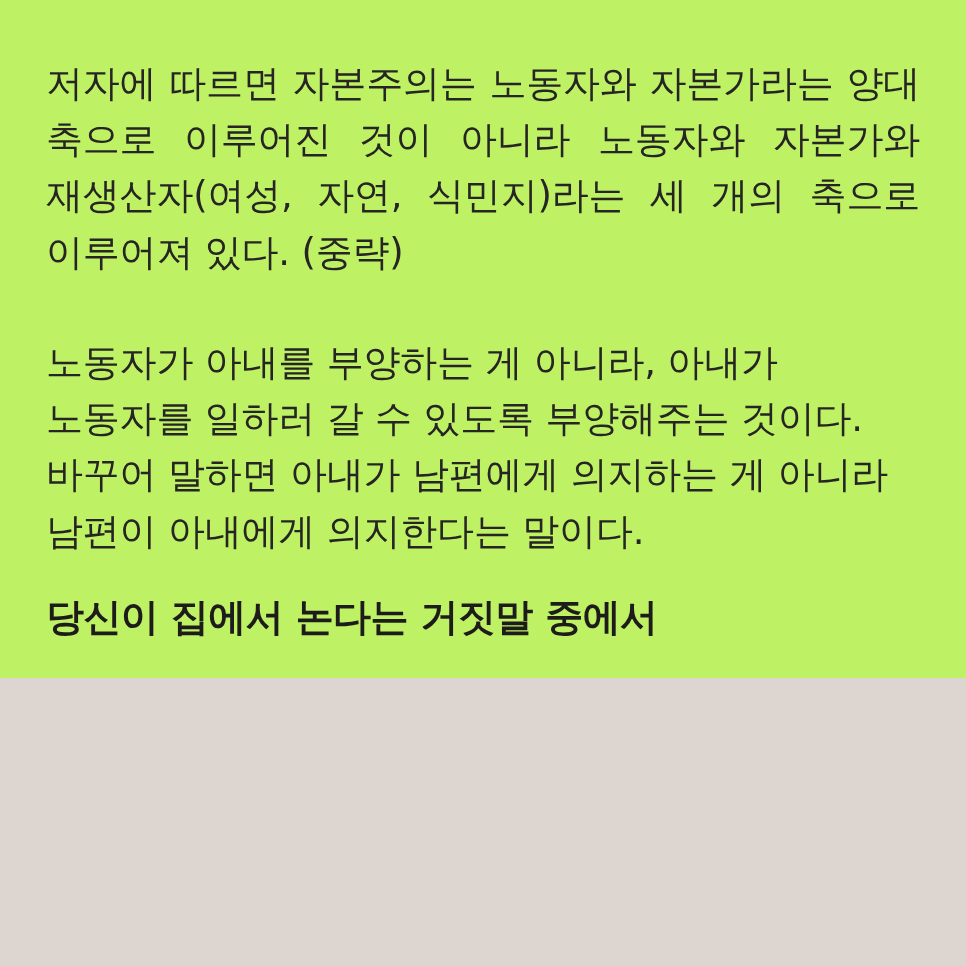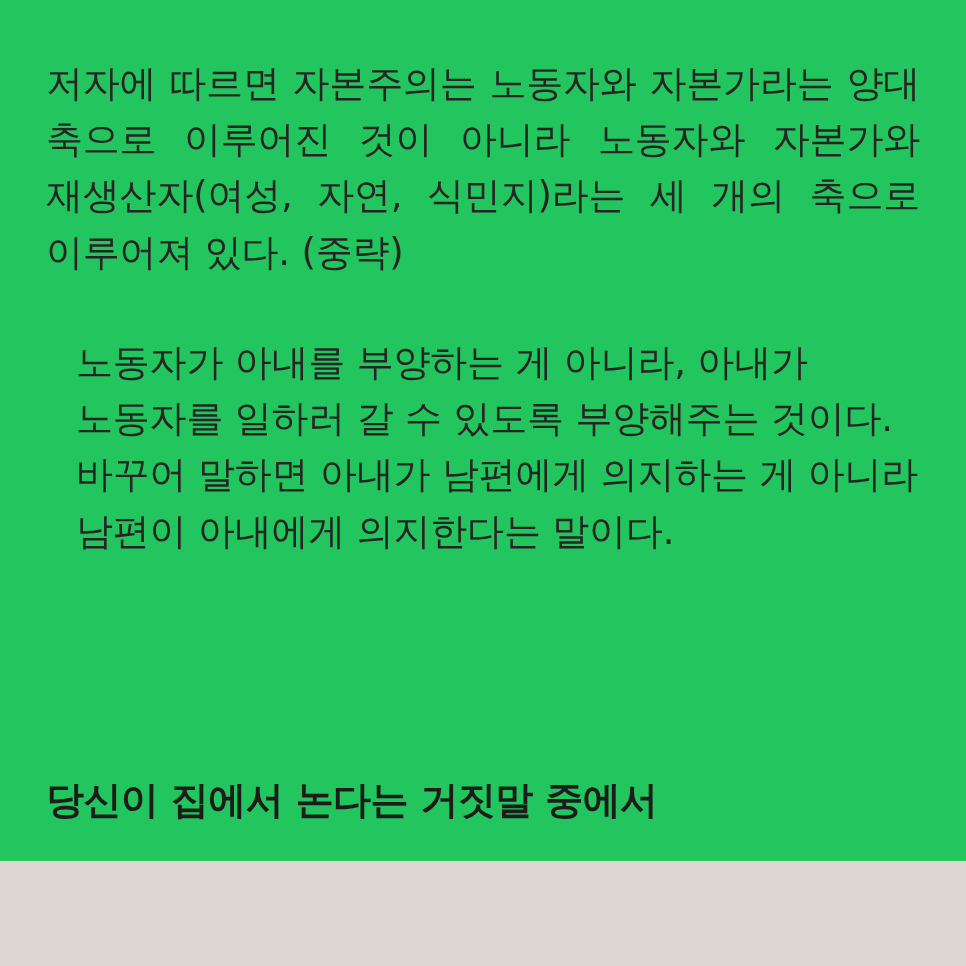--- a/index.html
+++ b/index.html
@@ -11,43 +11,42 @@
     width: 966px;
     height: 966px;
     background: #ddd6d0;
     font-family: "DejaVu Sans", "Liberation Sans", sans-serif;
     overflow: hidden;
   }
   .card {
     position: relative;
     box-sizing: border-box;
     width: 966px;
-    height: 861px;
-    background: #22c55e;
+    height: 678px;
+    background: #bef264;
     padding: 56px 46px 0 46px;
   }
   .quote-body {
     color: #262524;
     font-size: 37px;
     line-height: 1.52;
     letter-spacing: -0.2px;
     text-align: justify;
     text-justify: inter-character;
     word-break: keep-all;
   }
   .quote-para {
     margin: 0;
   }
   .quote-para + .quote-para {
     margin-top: 54px;
   }
   
   .quote-para:last-child {
     text-align: left;
-    margin-left: 30px;
   }
   .para-justified {
     text-align: justify;
     text-justify: inter-character;
   }
   .source {
     position: absolute;
     left: 46px;
     bottom: 36px;
     color: #1d1c1b;

